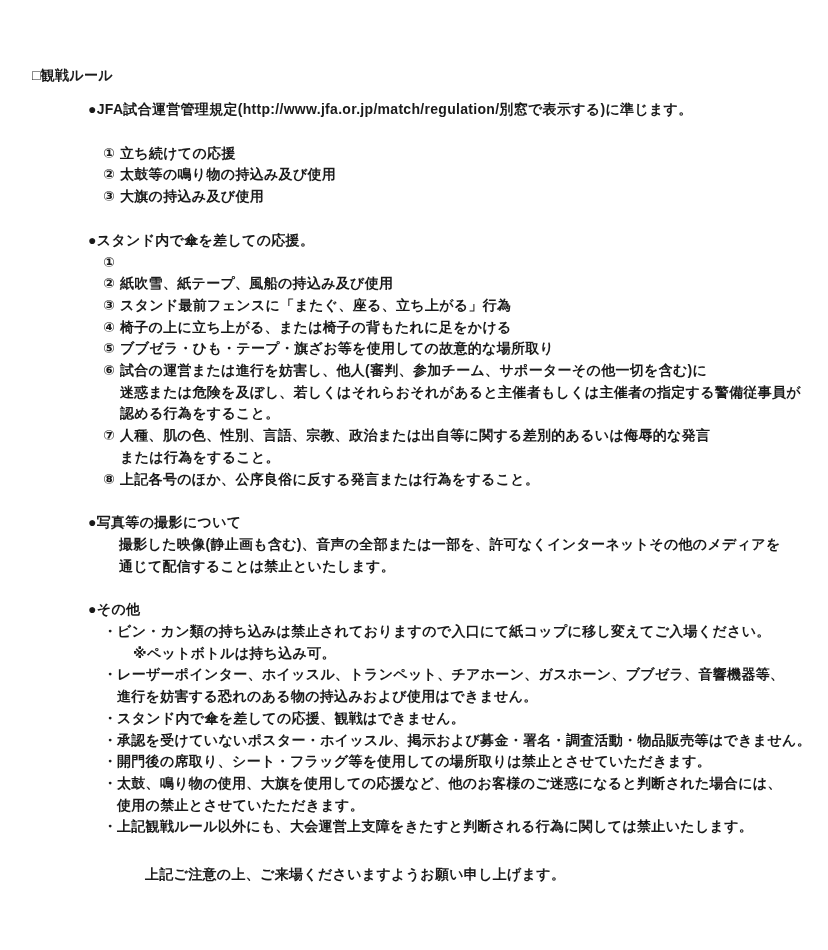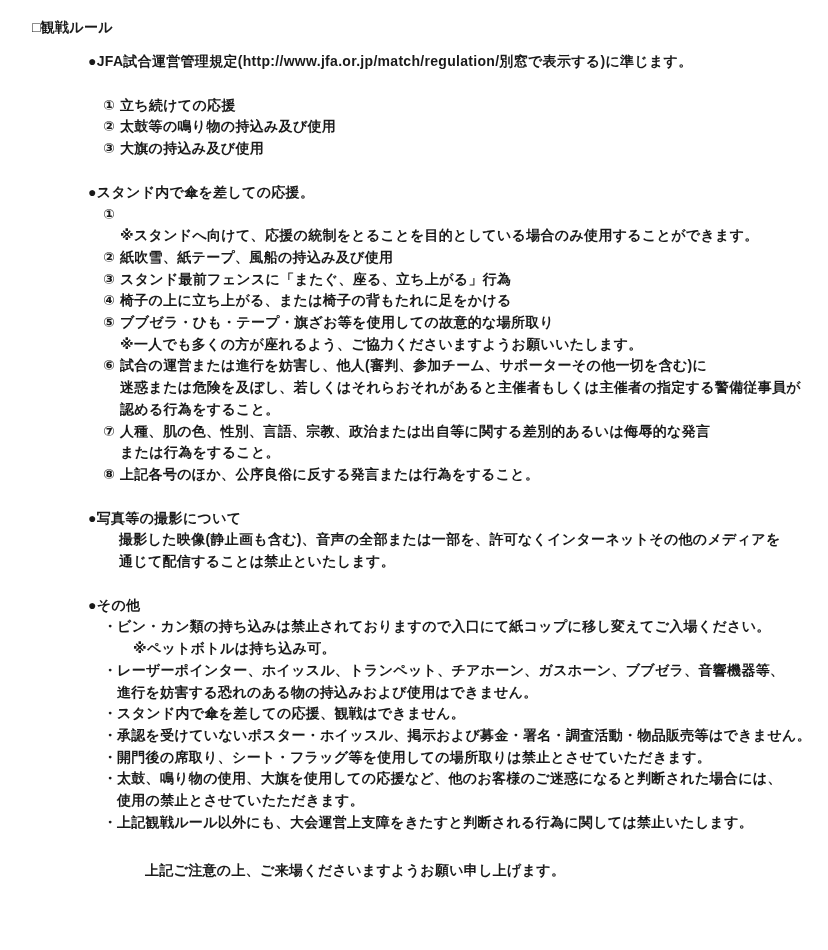--- a/index.html
+++ b/index.html
@@ -12,20 +12,21 @@
     height: 950px;
     overflow: hidden;
     font-family: "Liberation Sans", "DejaVu Sans", sans-serif;
     color: #1a1a1a;
     font-size: 14px;
     font-weight: 600;
     letter-spacing: 0.3px;
   }
   .doc {
     padding: 16px 5px 0 32px;
+    margin-top: 48px;
   }
   .doc-title {
     line-height: 22px;
     font-weight: 700;
   }
   .content {
     margin-left: 56px; 
   }
   .section {
     margin-top: 22px;
@@ -93,38 +94,36 @@
         <div class="item">
           <span class="item-marker">③</span>
           <span class="item-text">大旗の持込み及び使用</span>
         </div>
       </div>
       <div class="section">
         <div class="section-heading">●スタンド内で傘を差しての応援。</div>
         <div class="item">
           <span class="item-marker">①</span>
         </div>
-        <div class="item-note">※スタンドへ向けて、応援の統制をとることを目的としている場合のみ使用することができます。</div>
         <div class="item">
           <span class="item-marker">②</span>
           <span class="item-text">紙吹雪、紙テープ、風船の持込み及び使用</span>
         </div>
         <div class="item">
           <span class="item-marker">③</span>
           <span class="item-text">スタンド最前フェンスに「またぐ、座る、立ち上がる」行為</span>
         </div>
         <div class="item">
           <span class="item-marker">④</span>
           <span class="item-text">椅子の上に立ち上がる、または椅子の背もたれに足をかける</span>
         </div>
         <div class="item">
           <span class="item-marker">⑤</span>
           <span class="item-text">ブブゼラ・ひも・テープ・旗ざお等を使用しての故意的な場所取り</span>
         </div>
-        <div class="item-note">※一人でも多くの方が座れるよう、ご協力くださいますようお願いいたします。</div>
         <div class="item">
           <span class="item-marker">⑥</span>
           <span class="item-text">試合の運営または進行を妨害し、他人(審判、参加チーム、サポーターその他一切を含む)に
 迷惑または危険を及ぼし、若しくはそれらおそれがあると主催者もしくは主催者の指定する警備従事員が
 認める行為をすること。</span>
         </div>
         <div class="item">
           <span class="item-marker">⑦</span>
           <span class="item-text">人種、肌の色、性別、言語、宗教、政治または出自等に関する差別的あるいは侮辱的な発言
 または行為をすること。</span>

